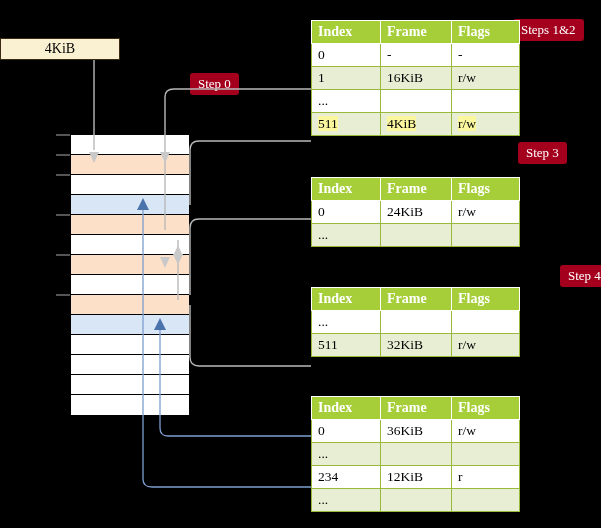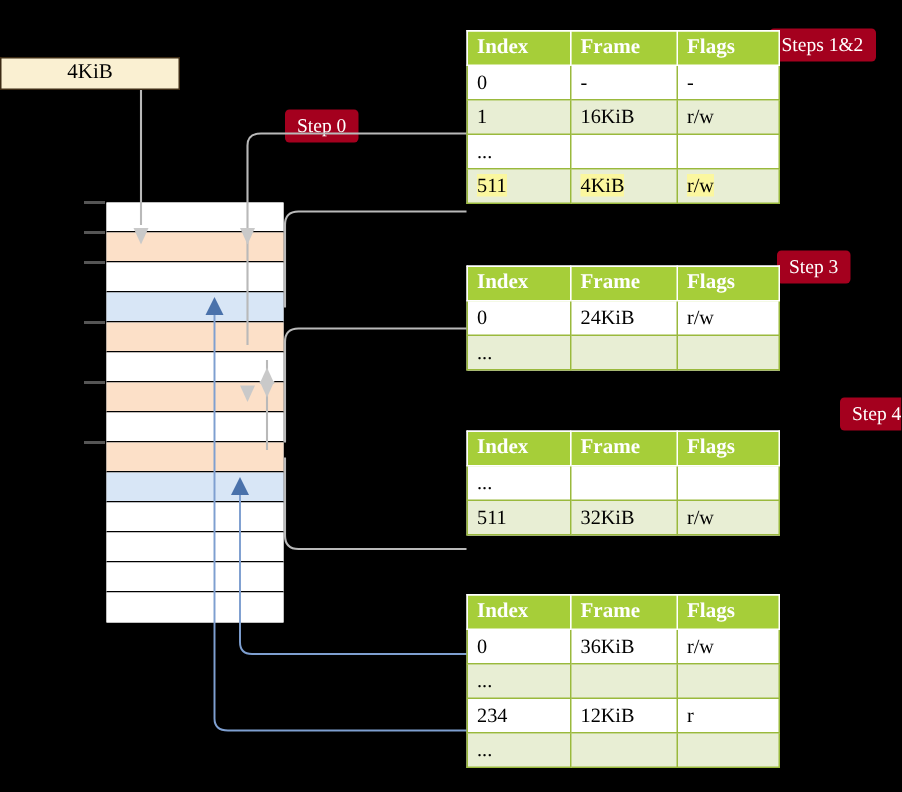--- a/index.html
+++ b/index.html
@@ -40,21 +40,21 @@
     color: #ffffff;
     font-size: 13px;
     line-height: 1;
     padding: 4px 8px 5px 8px;
     border-radius: 3px;
     white-space: nowrap;
     box-sizing: border-box;
   }
   .step-0     { left: 190px; top: 41px; margin-top: 32px; }
   .step-12    { left: 513px; top: 19px; }
-  .step-3     { left: 518px; top: 167px; }
+  .step-3     { left: 518px; top: 142px; }
   .step-4     { left: 516px; top: 265px; margin-left: 44px; }
 
   
   .memcol {
     position: absolute;
     left: 70px;
     top: 134px;
     width: 120px;
     height: 282px;
     border: 1px solid #000000;

